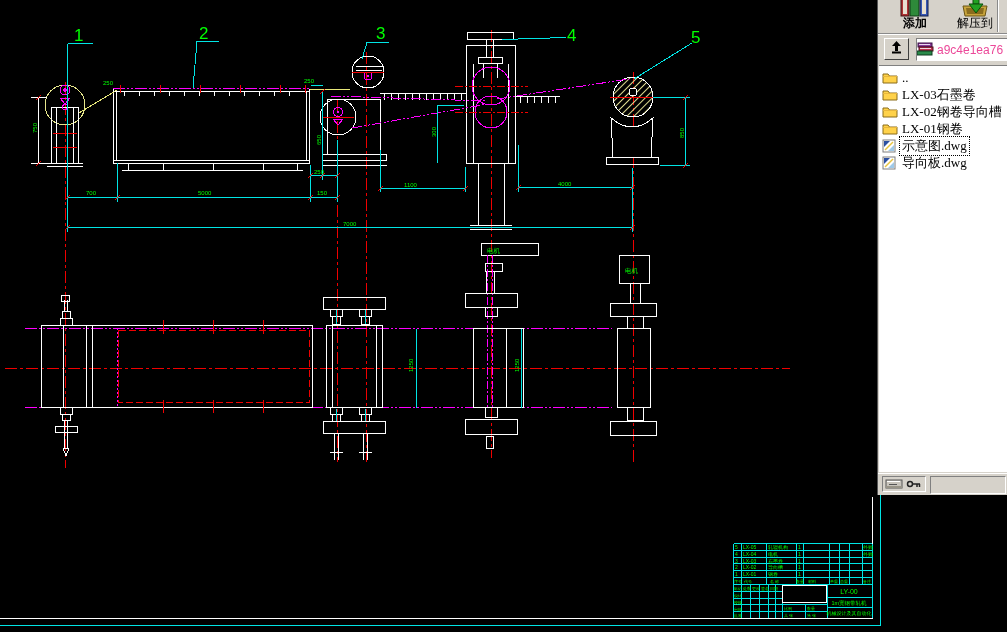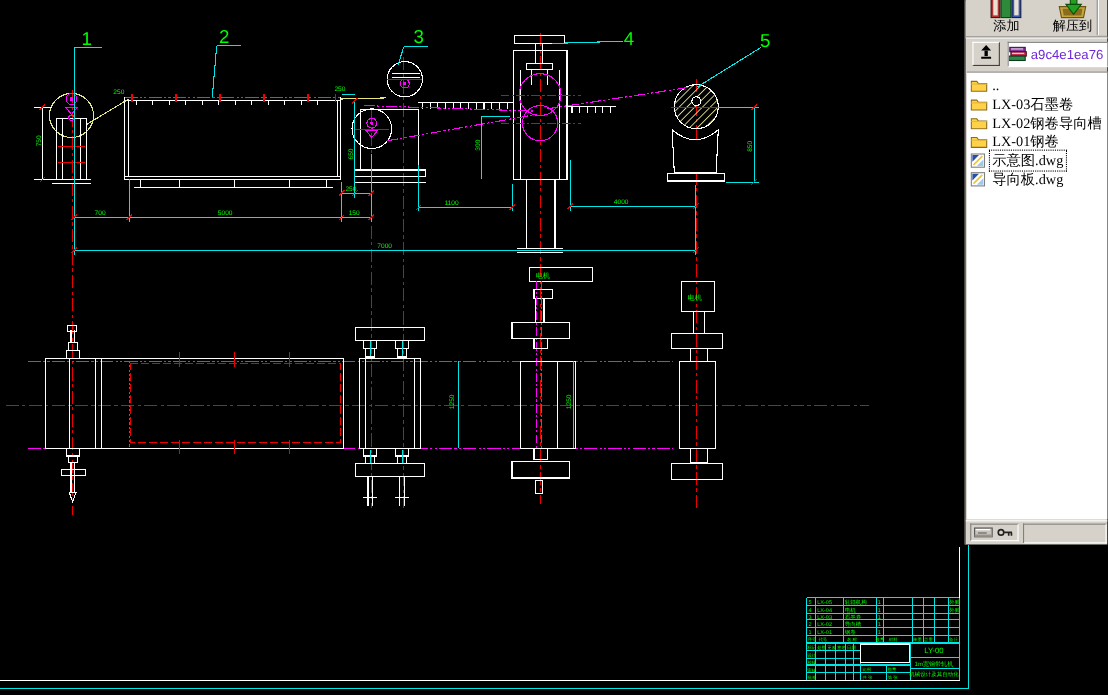--- a/index.html
+++ b/index.html
@@ -16,21 +16,21 @@
   .tb-btn .tb-ic{display:block;margin:0 auto;}
   .tb-label{display:block;font-family:"Liberation Serif",serif;font-size:12px;color:#000;line-height:13px;}
   .tb-sliver{position:absolute;right:0;top:0;width:8px;height:32px;
              border-left:1px solid #fff;box-shadow:-1px 0 0 #8a8a8a;}
   .addr-row{position:absolute;left:0;top:36px;width:100%;height:27px;}
   .up-btn{position:absolute;left:6px;top:2px;width:25px;height:22px;background:#d6d2ca;
           border:1px solid;border-color:#ffffff #404040 #404040 #ffffff;padding:0;}
   .addr-field{position:absolute;left:38px;top:2px;width:92px;height:21px;background:#fff;
               border:1px solid;border-color:#808080 #ffffff #ffffff #808080;
               display:flex;align-items:center;overflow:hidden;white-space:nowrap;}
-  .addr-text{font-family:"Liberation Sans",sans-serif;font-size:12px;color:#6d28d9;margin-left:3px;}
+  .addr-text{font-family:"Liberation Sans",sans-serif;font-size:12px;color:#ec4899;margin-left:3px;}
   .file-list{position:absolute;left:1px;top:65px;width:128px;height:406px;background:#ffffff;
              border-top:1px solid #808080;overflow:hidden;}
   .frow{display:flex;align-items:center;height:17px;padding-left:3px;white-space:nowrap;}
   .frow .fic{flex:0 0 18px;}
   .fname{font-family:"Liberation Serif",serif;font-size:13px;color:#000;padding:0 2px;}
   .frow.selected .fname{outline:1px dotted #000;text-align:right;}
   .status-bar{position:absolute;left:0;top:473px;width:100%;height:21px;border-top:1px solid #ffffff;}
   .st-cell{position:absolute;top:2px;height:16px;border:1px solid;
            border-color:#808080 #ffffff #ffffff #808080;background:#d6d2ca;}
   .st-icons{left:4px;width:44px;display:flex;align-items:center;padding-left:2px;box-sizing:border-box;}
@@ -475,21 +475,21 @@
       <text x="784" y="610">比例</text>
       <text x="807" y="610">数量</text>
       <text x="784" y="617">共 张</text>
       <text x="807" y="617">第 张</text>
     </g>
   </g>
 </svg>
 
 <div class="panel">
   <div class="toolbar">
-    <div class="tb-btn" style="left:12px;width:50px;">
+    <div class="tb-btn" style="left:12px;width:50px;font-weight:bold;">
       <svg class="tb-ic" width="34" height="17">
         <rect x="3" y="-6" width="8" height="22" fill="#b03434" stroke="#401010"></rect>
         <rect x="12" y="-8" width="9" height="24" fill="#2e8a3a" stroke="#0f3a14"></rect>
         <rect x="22" y="-6" width="8" height="22" fill="#3858b4" stroke="#101c48"></rect>
         <rect x="5" y="-2" width="4" height="16" fill="#e8e0d0"></rect>
         <rect x="24" y="-2" width="4" height="16" fill="#e8e0d0"></rect>
       </svg>
       <span class="tb-label">添加</span>
     </div>
     <div class="tb-btn" style="left:68px;width:58px;text-align:center;">

